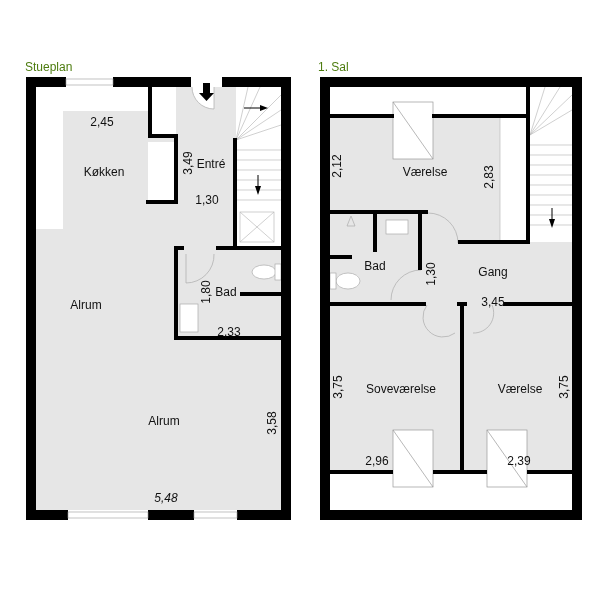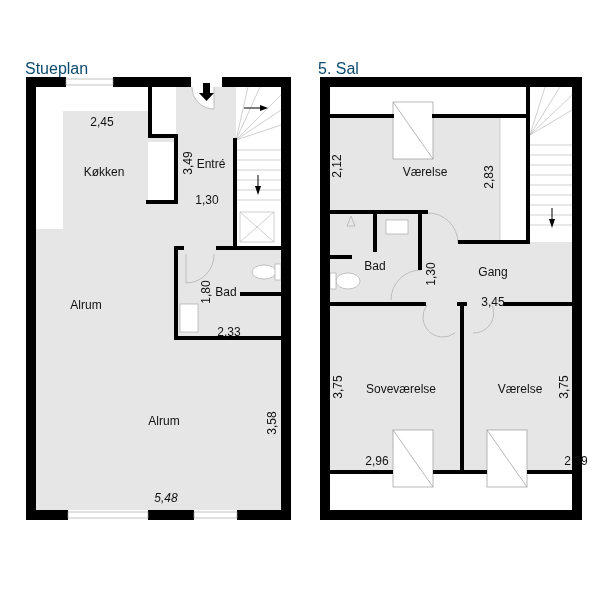--- a/index.html
+++ b/index.html
@@ -1,26 +1,26 @@
 <!DOCTYPE html>
 <html><head>
 <meta charset="utf-8">
 <style>
   html, body { margin:0; padding:0; background:#ffffff; }
   body { width:600px; height:600px; position:relative; overflow:hidden; font-family:"Liberation Sans", sans-serif; color:#111; }
-  .plan-title { position:absolute; font-size:16px; color:#0c4a6e;text-align:right; }
+  .plan-title { position:absolute; font-size:12px; color:#4d7c0f;text-align:right; }
   svg { position:absolute; left:0; top:0; }
   .lbl { position:absolute; font-size:12px; color:#111; white-space:nowrap; transform:translate(-50%,-50%); }
   .vert { transform:translate(-50%,-50%) rotate(-90deg); }
 </style>
 </head>
 <body>
 
 <div class="plan-title" style="left:25px;top:60px;">Stueplan</div>
-<div class="plan-title" style="left:318px;top:60px;">5. Sal</div>
+<div class="plan-title" style="left:318px;top:60px;">1. Sal</div>
 
 <svg width="600" height="600">
 
   <g>
 
     <rect x="36" y="87" width="245" height="423" fill="#e6e6e6"></rect>
 
     <rect x="36" y="87" width="114" height="24" fill="#fff"></rect>
     <rect x="36" y="87" width="27" height="142" fill="#fff"></rect>
     <rect x="150" y="87" width="26" height="50" fill="#fff"></rect>
@@ -175,13 +175,13 @@
 <div class="lbl vert" style="left:489px;top:177px;">2,83</div>
 <div class="lbl" style="left:375px;top:266px;">Bad</div>
 <div class="lbl vert" style="left:431px;top:274px;">1,30</div>
 <div class="lbl" style="left:493px;top:272px;text-align:center;">Gang</div>
 <div class="lbl" style="left:493px;top:302px;">3,45</div>
 <div class="lbl vert" style="left:338px;top:387px;">3,75</div>
 <div class="lbl" style="left:401px;top:389px;">Soveværelse</div>
 <div class="lbl" style="left:377px;top:461px;">2,96</div>
 <div class="lbl" style="left:520px;top:389px;">Værelse</div>
 <div class="lbl vert" style="left:564px;top:387px;">3,75</div>
-<div class="lbl" style="left:576px;top:461px;">2,39</div>
+<div class="lbl" style="left:519px;top:461px;">2,39</div>
 
 </body></html>

